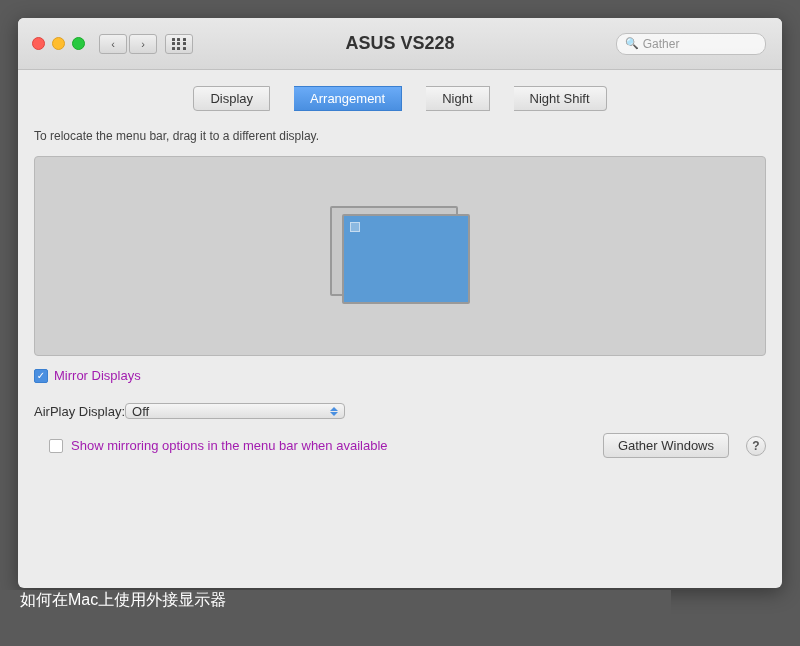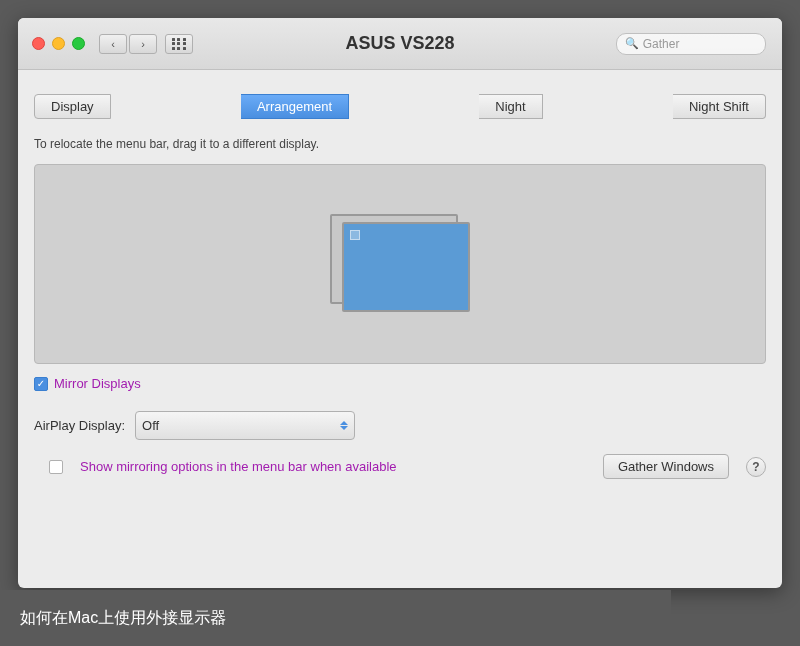--- a/index.html
+++ b/index.html
@@ -13,21 +13,20 @@
 
     
     .bottom-bar {
       position: absolute;
       bottom: 0;
       left: 0;
       width: 671px;
       height: 56px;
       background: #5a5a5a;
       display: flex;
-      align-items: center;
       padding: 0 20px;
     }
     .bottom-bar-text {
       color: #ffffff;
       font-size: 16px;
       font-weight: 400;
     }
 
     
     .window {
@@ -142,22 +141,22 @@
     }
 
     
     .content {
       padding: 0 16px 16px 16px;
     }
 
     
     .tabs-container {
       display: flex;
-      justify-content: space-between;
-      padding: 24px 0 12px 0;
+      justify-content: center;
+      padding: 16px 0 12px 0;
       gap: 0;
     }
     .tab {
       padding: 4px 16px;
       font-size: 13px;
       color: #333;
       background: linear-gradient(to bottom, #f5f5f5, #e0e0e0);
       border: 1px solid #b0b0b0;
       cursor: pointer;
       white-space: nowrap;
@@ -269,32 +268,32 @@
       line-height: 1;
     }
     .checkbox-label {
       font-size: 13px;
       color: #a21caf;
     }
 
     
     .airplay-row {
       display: flex;
-      align-items: center;
-      gap: 10px;
+      align-items: flex-end;
+      gap: 0;
       margin-bottom: 14px;
     }
     .airplay-label {
       font-size: 13px;
       color: #333;
       white-space: nowrap;
     }
     .airplay-select {
       flex: 0 0 220px;
-      height: 29px;
+      height: 16px;
       background: linear-gradient(to bottom, #f5f5f5, #e0e0e0);
       border: 1px solid #b0b0b0;
       border-radius: 4px;
       display: flex;
       align-items: center;
       justify-content: space-between;
       padding: 0 6px;
       cursor: pointer;
     }
     .airplay-value {
@@ -321,21 +320,21 @@
 
     
     .bottom-options {
       display: flex;
       align-items: center;
       justify-content: space-between;
     }
     .bottom-left {
       display: flex;
       align-items: flex-end;
-      gap: 17px;
+      gap: 8px;
       padding-left: 15px;
     }
     .checkbox-unchecked {
       width: 14px;
       height: 14px;
       background: white;
       border: 1px solid #b0b0b0;
       border-radius: 2px;
       cursor: pointer;
       flex-shrink: 0;

